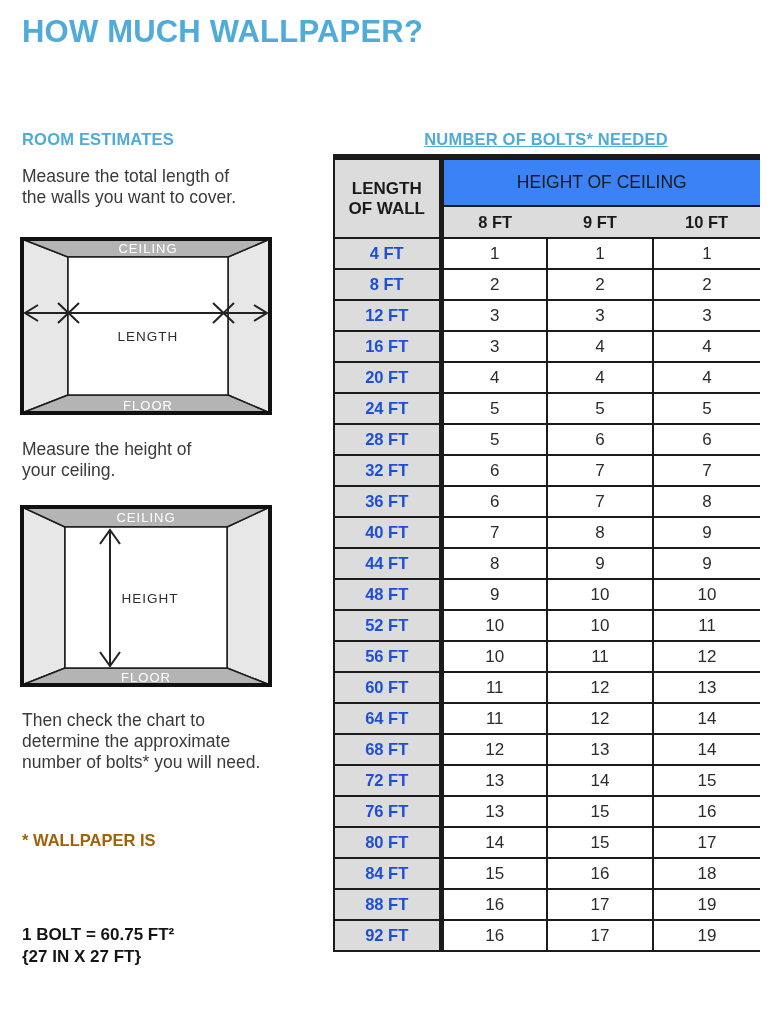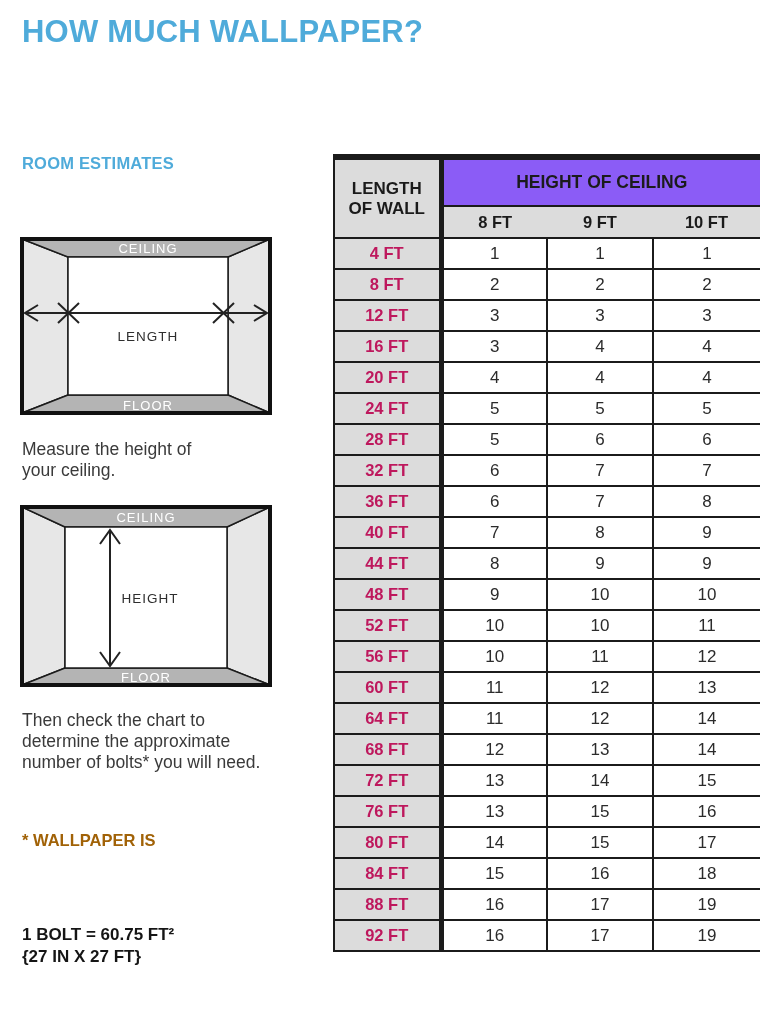--- a/index.html
+++ b/index.html
@@ -19,21 +19,20 @@
     font-weight: bold;
     letter-spacing: 0.2px;
     color: #4fabda;
   }
   .section-heading {
     position: absolute;
     font-size: 16.5px;
     font-weight: bold;
     color: #4fabda;
     letter-spacing: 0.2px;
-    margin-top: 24px;
   }
   #room-estimates-heading { left: 22px; top: 130px; }
   #table-heading { left: 333px; top: 130px; width: 426px; text-align: center; text-decoration: underline; }
   .body-text {
     position: absolute;
     left: 22px;
     font-size: 17.5px;
     line-height: 21px;
     color: #3a3a3a;
     white-space: pre-line;
@@ -81,44 +80,44 @@
   .th-wall {
     background: #dcdcdc;
     font-size: 17px;
     font-weight: bold;
     color: #1b1b1b;
     line-height: 20px;
     white-space: pre-line;
     border-right: 5px solid #1b1b1b;
   }
   .th-group {
-    background: #8b5cf6;
+    background: #3b82f6;
     font-size: 17.5px;
-    font-weight: bold;
+    font-weight: normal;
     color: #1b1b1b;
     height: 49px;
     border-bottom: 2px solid #1b1b1b;
   }
   .th-height {
     background: #dcdcdc;
     font-size: 16.5px;
     font-weight: bold;
     color: #1b1b1b;
     height: 32px;
   }
   .bolts-table tbody th,
   .bolts-table tbody td {
     border-top: 2px solid #1b1b1b;
     height: 31px;
   }
   .bolts-table tbody th {
     background: #dcdcdc;
     font-size: 16.5px;
     font-weight: bold;
-    color: #be185d;
+    color: #1d4ed8;
     border-right: 5px solid #1b1b1b;
   }
   .bolts-table tbody td {
     background: #ffffff;
     font-size: 17px;
     font-weight: normal;
     color: #2b2b2b;
     border-left: 2px solid #1b1b1b;
   }
   .bolts-table tbody td.first-data { border-left: 5px solid #1b1b1b; }
@@ -128,20 +127,22 @@
 </style>
 </head>
 <body>
 
 <div class="page">
 
   <h1 class="page-title">HOW MUCH WALLPAPER?</h1>
 
   <h2 class="section-heading" id="room-estimates-heading">ROOM ESTIMATES</h2>
 
+  <p class="body-text" id="para-length">Measure the total length of
+the walls you want to cover.</p>
 
   <svg class="diagram" id="length-diagram" width="252" height="178" viewBox="0 0 252 178">
 
     <polygon points="2,2 48,20 48,158 2,176" fill="#e7e7e7" stroke="#1b1b1b" stroke-width="1.5"></polygon>
     <polygon points="250,2 208,20 208,158 250,176" fill="#e7e7e7" stroke="#1b1b1b" stroke-width="1.5"></polygon>
     <polygon points="2,2 250,2 208,20 48,20" fill="#b4b4b4" stroke="#1b1b1b" stroke-width="1.5"></polygon>
     <polygon points="2,176 250,176 208,158 48,158" fill="#b4b4b4" stroke="#1b1b1b" stroke-width="1.5"></polygon>
     <rect x="48" y="20" width="160" height="138" fill="#ffffff" stroke="#1b1b1b" stroke-width="1.5"></rect>
 
     <g stroke="#222222" stroke-width="2" fill="none">

